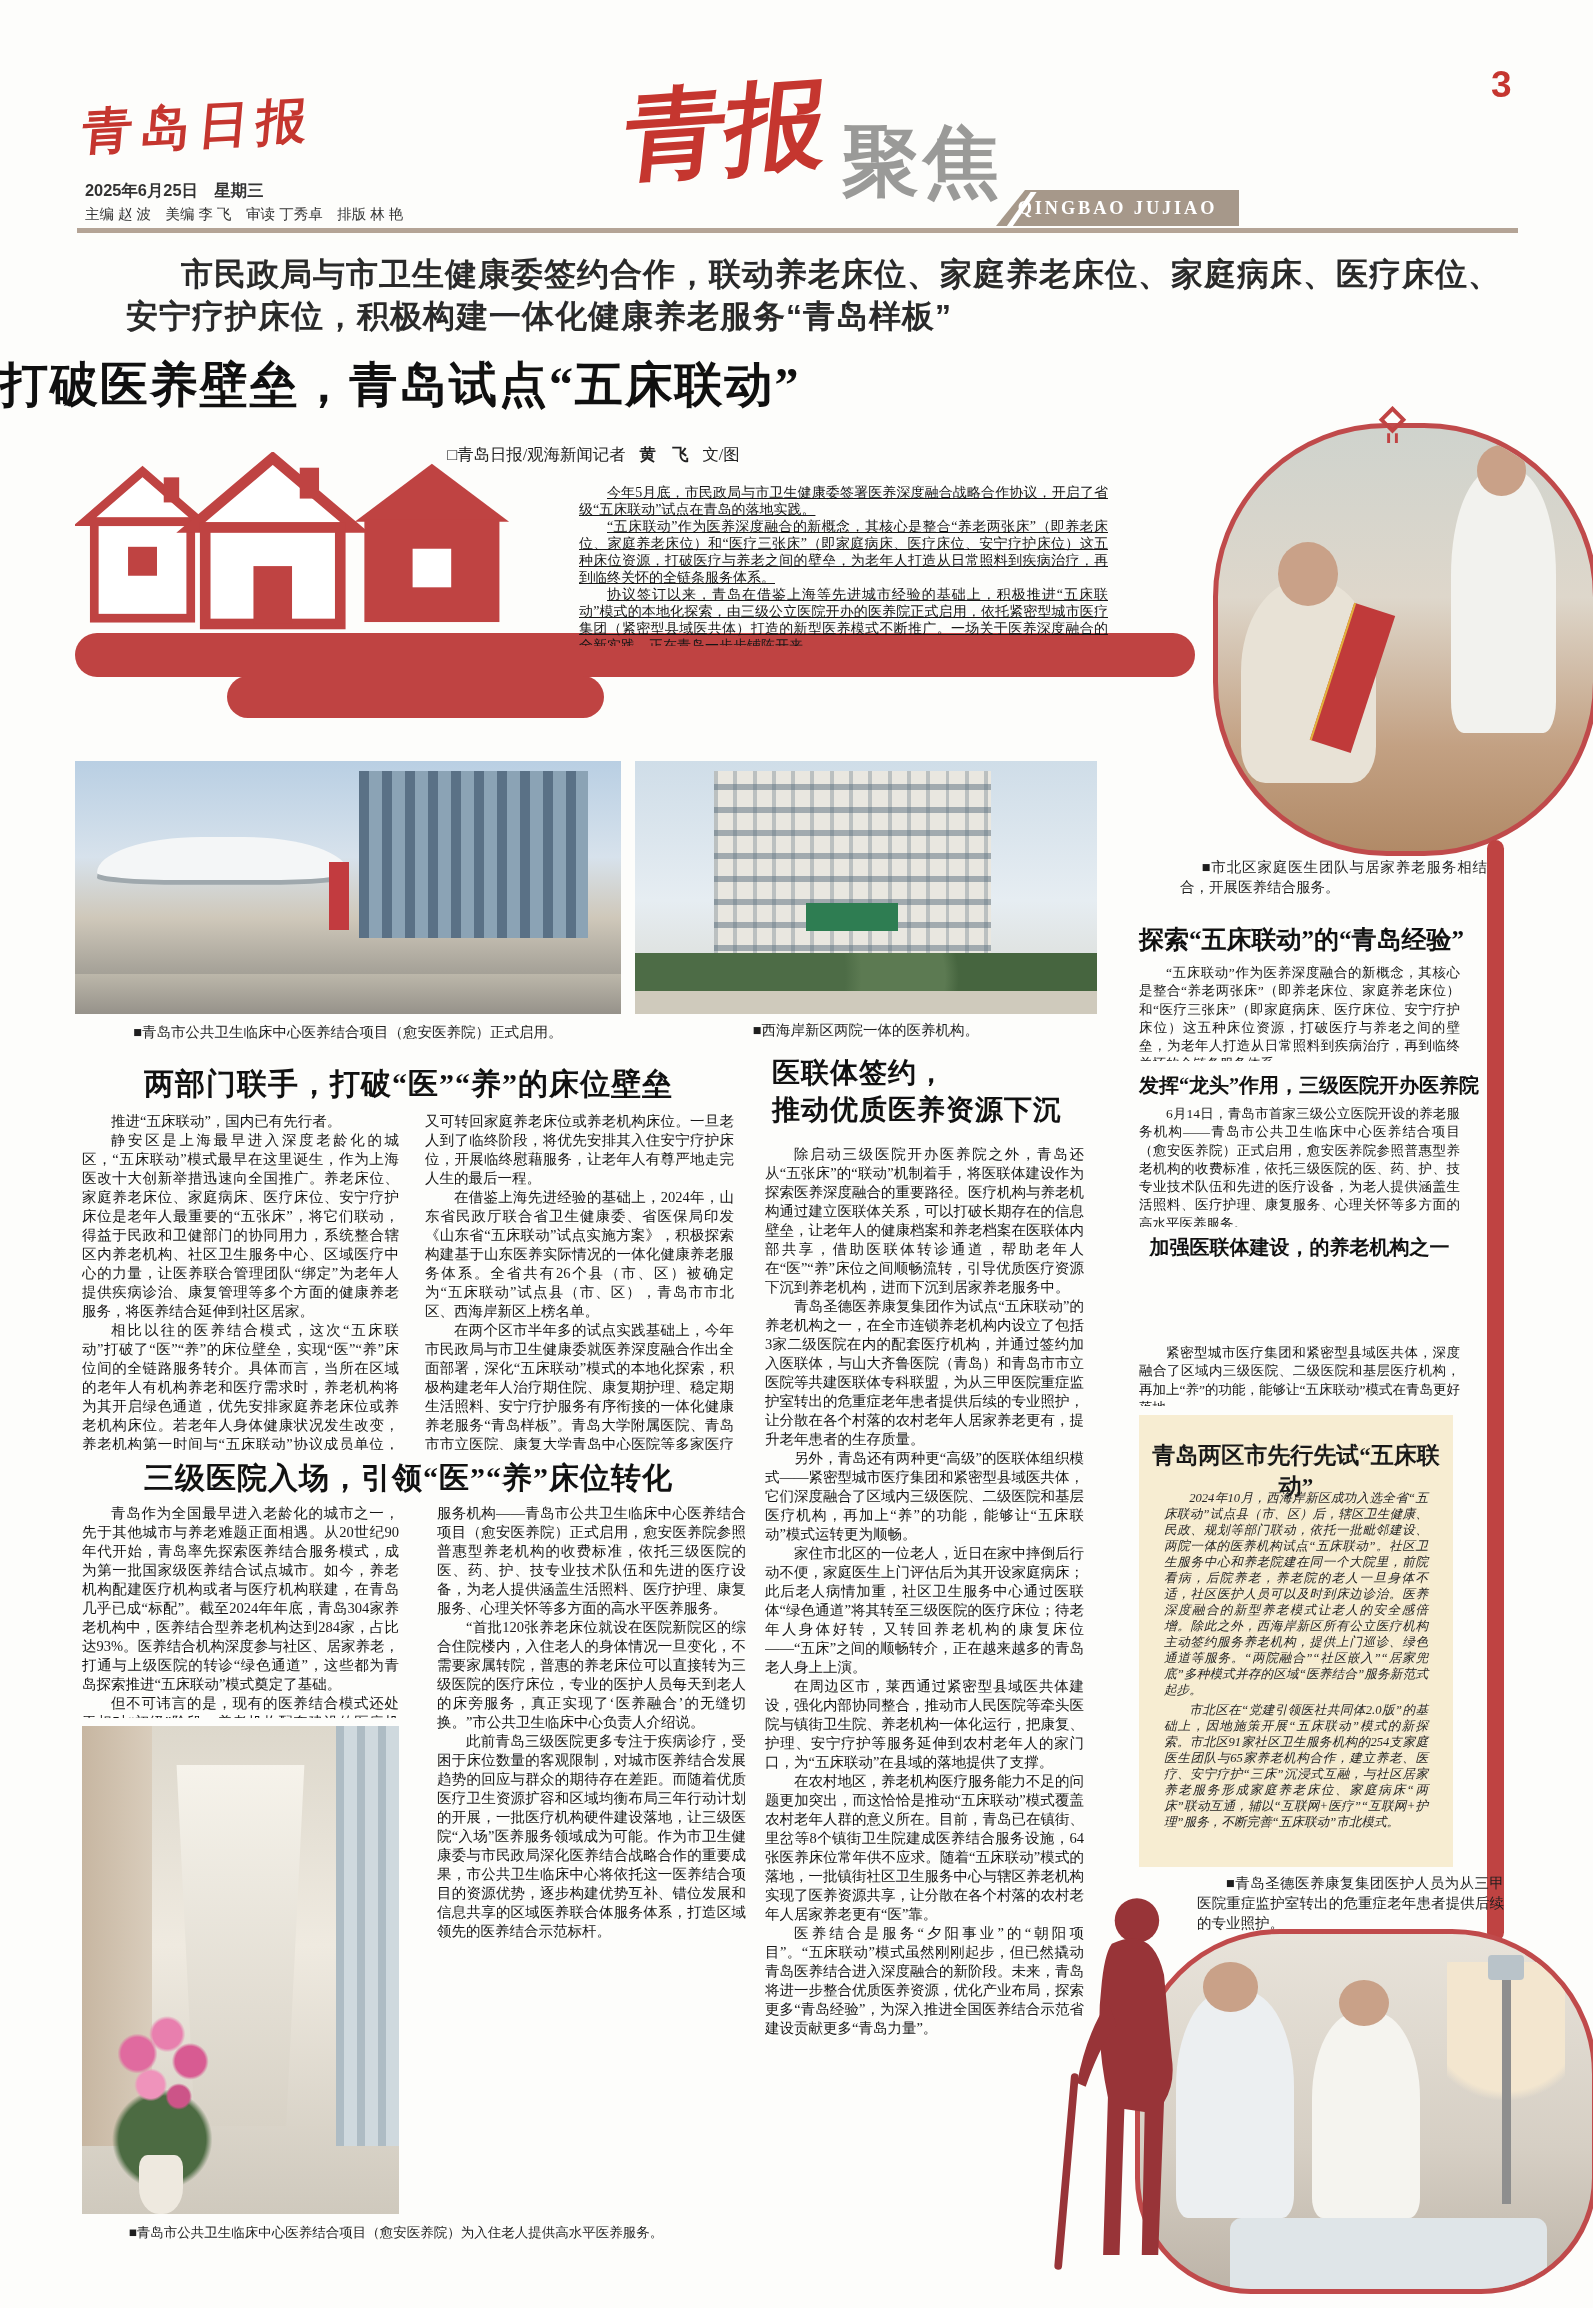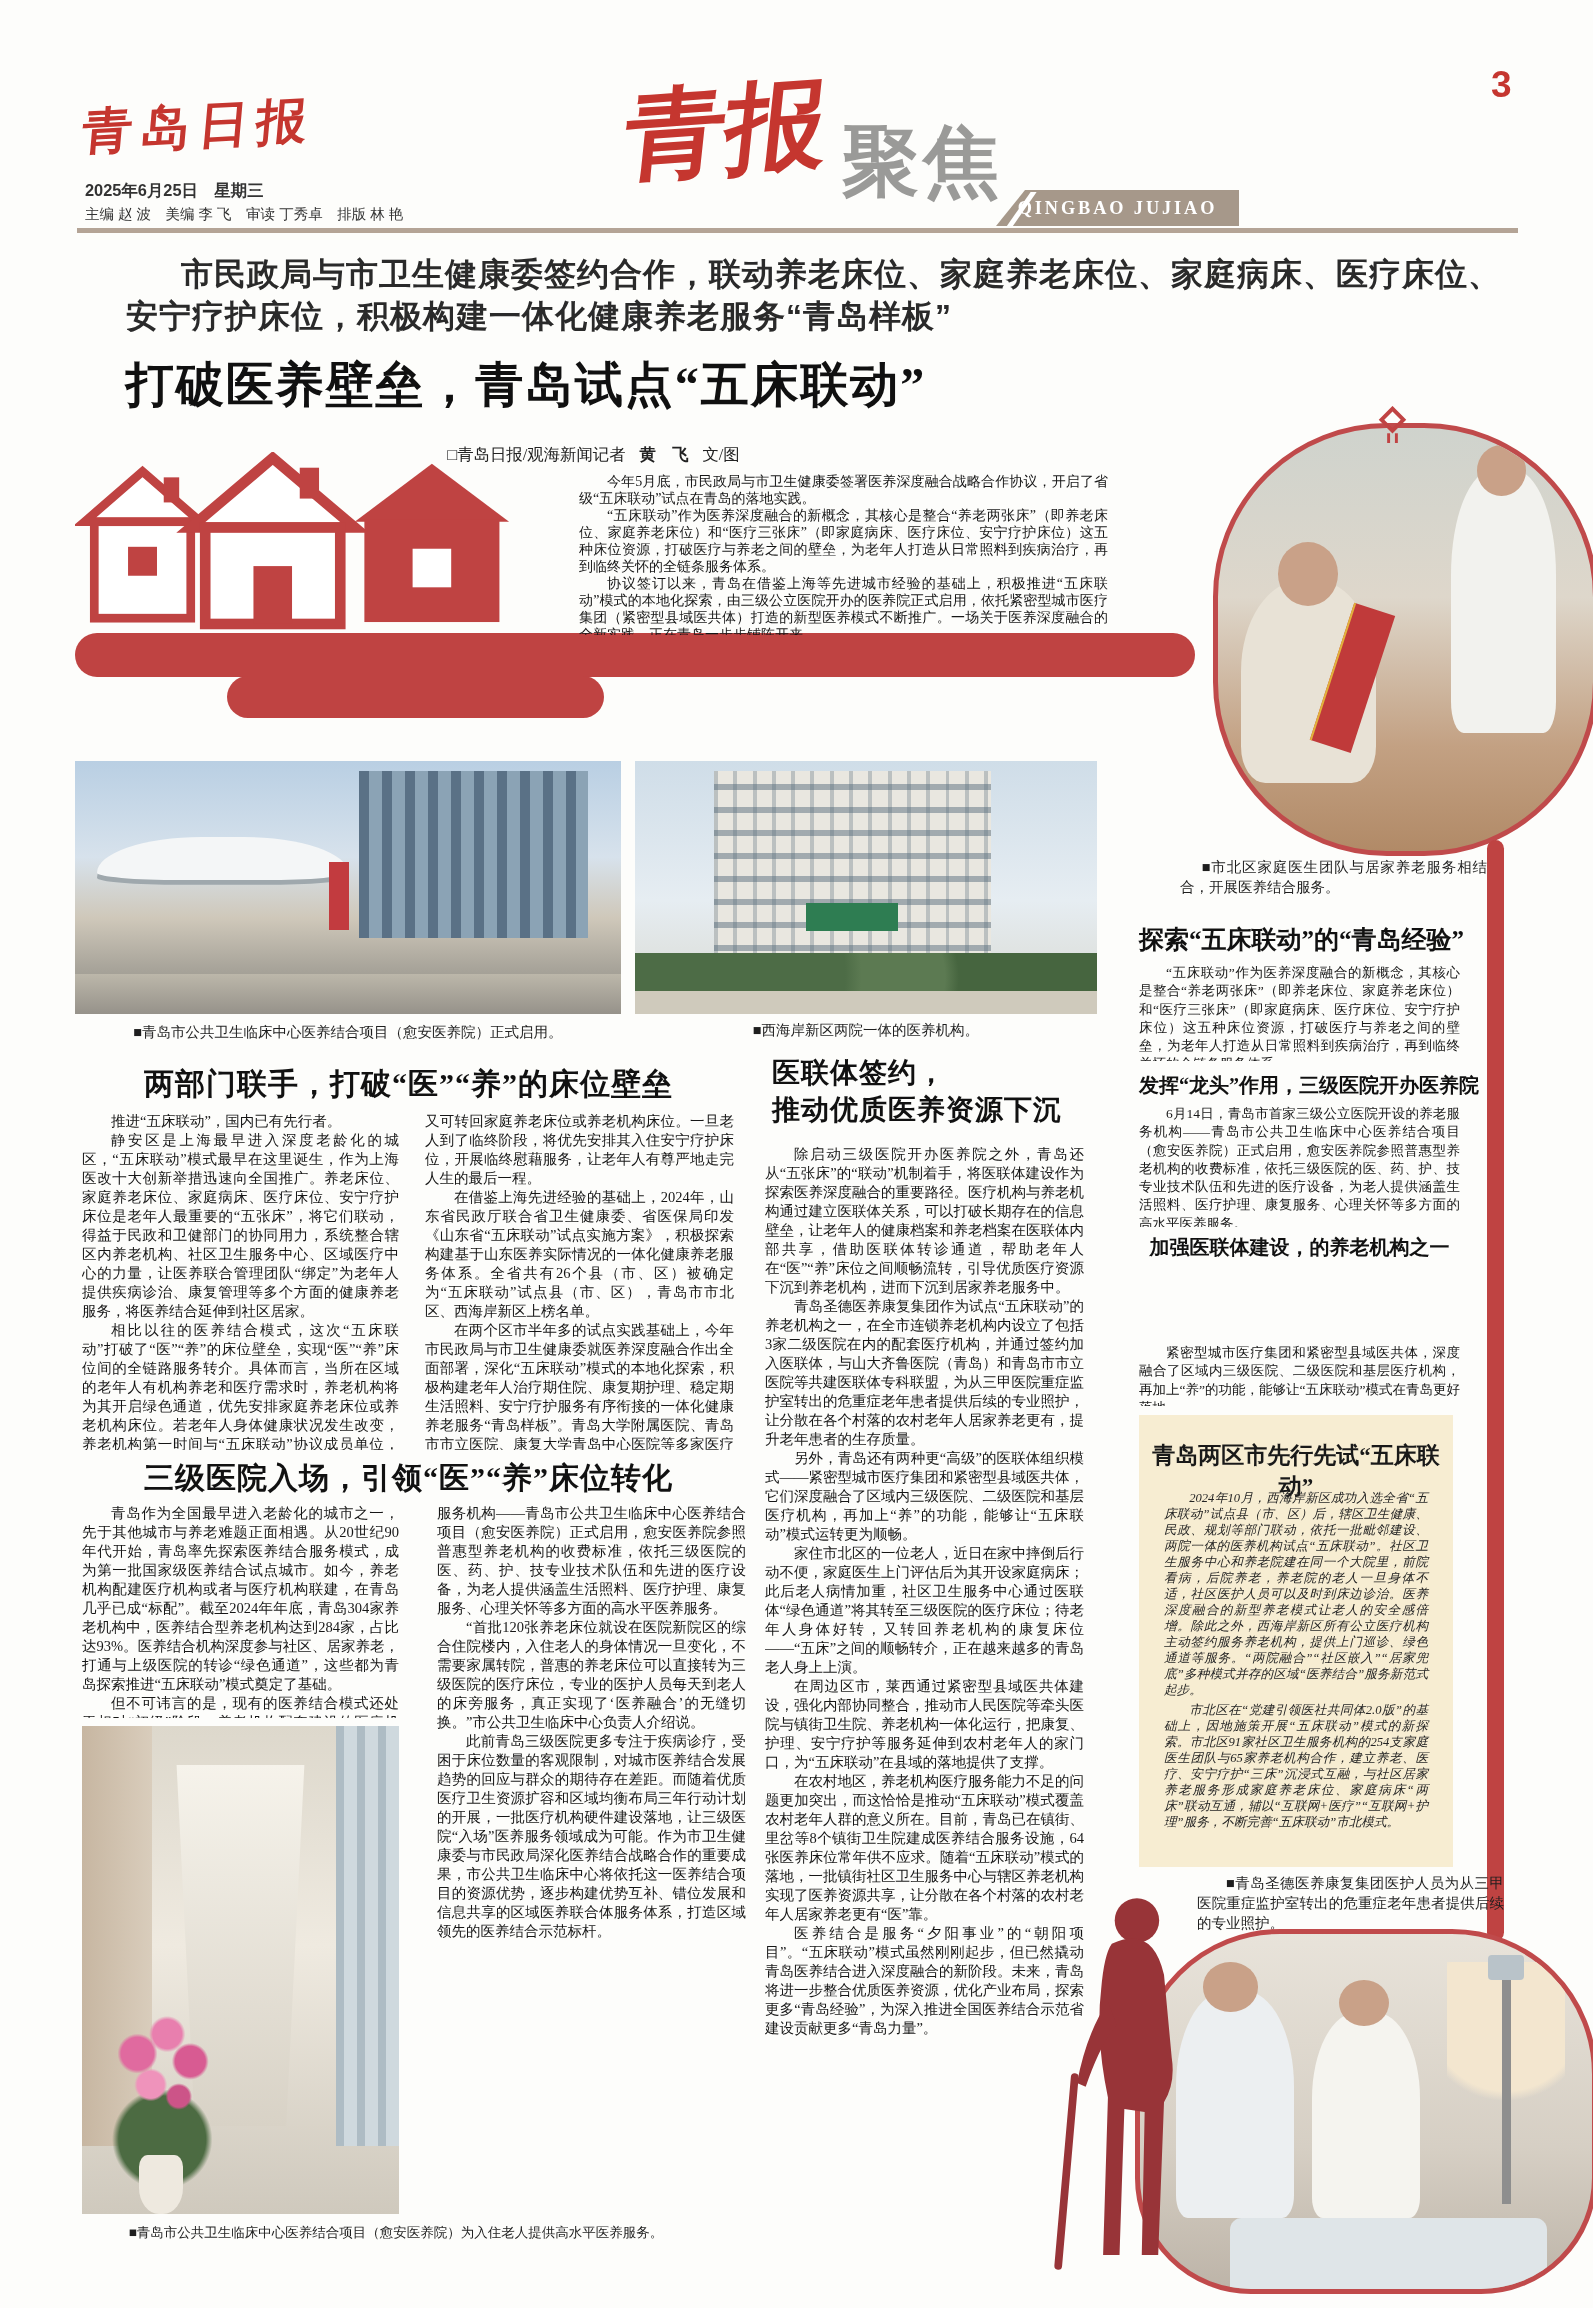--- a/index.html
+++ b/index.html
@@ -11,21 +11,21 @@
   
   .paper-logo{font-size:50px;font-weight:bold;color:#c5362f;transform:skewX(-8deg) rotate(-3deg);letter-spacing:7.7px;}
   .sec-red{font-size:100px;font-weight:bold;color:#c5362f;transform:skewX(-10deg) rotate(-4deg);line-height:1;}
   .sec-gray{font-size:77px;font-weight:bold;color:#9a9a98;line-height:1;letter-spacing:3.9px;}
   .pinyin-banner{background:#a6988a;clip-path:polygon(29px 0,100% 0,100% 100%,0 100%);
       color:#fff;font-size:18.3px;font-weight:bold;letter-spacing:2.9px;line-height:36px;text-align:center;}
   .pinyin-banner::before{content:"";position:absolute;left:21px;top:1.9px;width:5.8px;height:39px;background:#fff;transform:skewX(-35deg);}
   .hrule{background:#b4a496;height:4.8px;}
   
   .kicker{font-size:32px;font-weight:bold;color:#2a2a2a;font-family:"Liberation Sans",sans-serif;letter-spacing:1px;white-space:nowrap;}
-  .headline{font-size:48px;font-weight:bold;color:#101010;text-align:center;letter-spacing:1.9px;white-space:nowrap;}
+  .headline{font-size:48px;font-weight:bold;color:#101010;text-align:left;letter-spacing:1.9px;white-space:nowrap;}
   .byline{font-size:16.4px;color:#222;text-align:center;}
   .byline b{margin:0 9.7px;}
   
   .col{position:absolute;text-align:justify;color:#161616;font-size:14.5px;line-height:19px;overflow:hidden;}
   .col p{margin:0;text-indent:2em;}
   .cont p:first-child{text-indent:0;}
   .intro{font-size:14px;line-height:17px;}
   .sec-h{position:absolute;font-weight:bold;color:#111;text-align:center;font-size:30px;letter-spacing:1px;white-space:nowrap;}
   .sec-h2{position:absolute;font-weight:bold;color:#111;font-size:28px;line-height:37px;letter-spacing:1px;}
   .cap{position:absolute;font-family:"Liberation Sans",sans-serif;color:#1e1e1e;font-size:14.5px;line-height:20px;}
@@ -81,21 +81,21 @@
     </g>
     <rect x="233" y="16" width="20" height="32" fill="#bf4342"></rect>
     <rect x="185" y="118" width="40" height="60" fill="#bf4342"></rect>
     <polygon points="290,72 370,12 450,72" fill="#bf4342"></polygon>
     <rect x="300" y="70" width="140" height="106" fill="#bf4342"></rect>
     <rect x="350" y="100" width="40" height="40" fill="#ffffff"></rect>
   </svg>
   <div class="abs" style="left:75px;top:633px;width:1120px;height:44px;border-radius:22px;background:#bf4342;"></div>
   <div class="abs" style="left:227px;top:676px;width:377px;height:42px;border-radius:21px;background:#bf4342;"></div>
 
-  <div class="col intro" style="left:579px;top:473px;width:529px;height:162px;">
+  <div class="col intro" style="left:579px;top:484px;width:529px;height:162px;text-decoration:underline;">
       <p>今年5月底，市民政局与市卫生健康委签署医养深度融合战略合作协议，开启了省级“五床联动”试点在青岛的落地实践。</p>
       <p>“五床联动”作为医养深度融合的新概念，其核心是整合“养老两张床”（即养老床位、家庭养老床位）和“医疗三张床”（即家庭病床、医疗床位、安宁疗护床位）这五种床位资源，打破医疗与养老之间的壁垒，为老年人打造从日常照料到疾病治疗，再到临终关怀的全链条服务体系。</p>
       <p>协议签订以来，青岛在借鉴上海等先进城市经验的基础上，积极推进“五床联动”模式的本地化探索，由三级公立医院开办的医养院正式启用，依托紧密型城市医疗集团（紧密型县域医共体）打造的新型医养模式不断推广。一场关于医养深度融合的全新实践，正在青岛一步步铺陈开来。</p>
     </div>
 
   <div class="ph" style="left:75px;top:761px;width:546px;height:253px;background:linear-gradient(180deg,#b9cfe3,#d7e2ec 38%,#cfc8ba 62%,#a8a49a 82%,#8f8c84);">
     <div style="left:52%;top:4%;width:42%;height:66%;background:repeating-linear-gradient(90deg,#5a7186 0 9.7px,#8ba3b5 9.7px 23px);"></div>
     <div style="left:4%;top:30%;width:46%;height:17%;background:#f4f6f7;border-radius:50% 50% 40% 40%/100% 100% 20% 20%;box-shadow:0 4.8px 0 #9fa8ad;"></div>
     <div style="left:46.5%;top:40%;width:3.6%;height:27%;background:#c23b3f;"></div>
     <div style="left:0;bottom:0;width:100%;height:16%;background:linear-gradient(#bcb7aa,#96928a);"></div>

